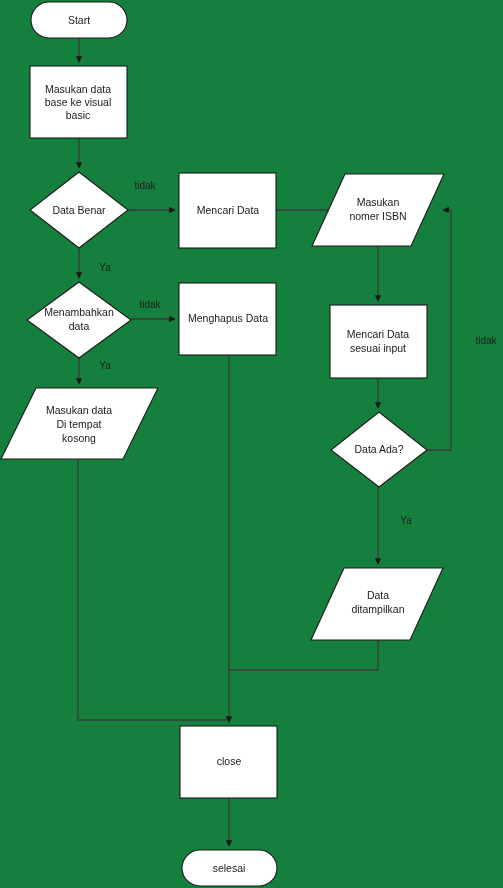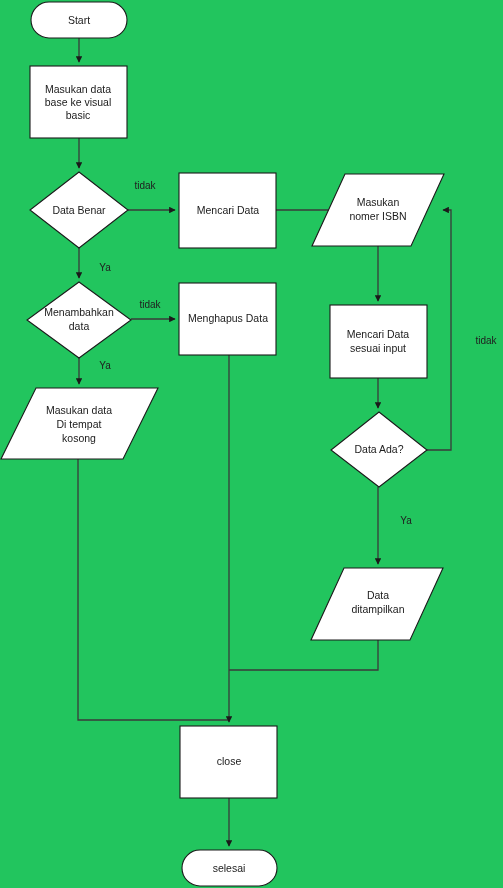--- a/index.html
+++ b/index.html
@@ -5,21 +5,21 @@
 <style>
   html, body {
     margin: 0;
     padding: 0;
     background: #ffffff;
   }
   #canvas-wrap {
     position: relative;
     width: 503px;
     height: 888px;
-    background: #22c55e;
+    background: #15803d;
     overflow: hidden;
   }
   svg#flow {
     display: block;
     width: 503px;
     height: 888px;
   }
   .shape {
     fill: #ffffff;
     stroke: #1a1a1a;

